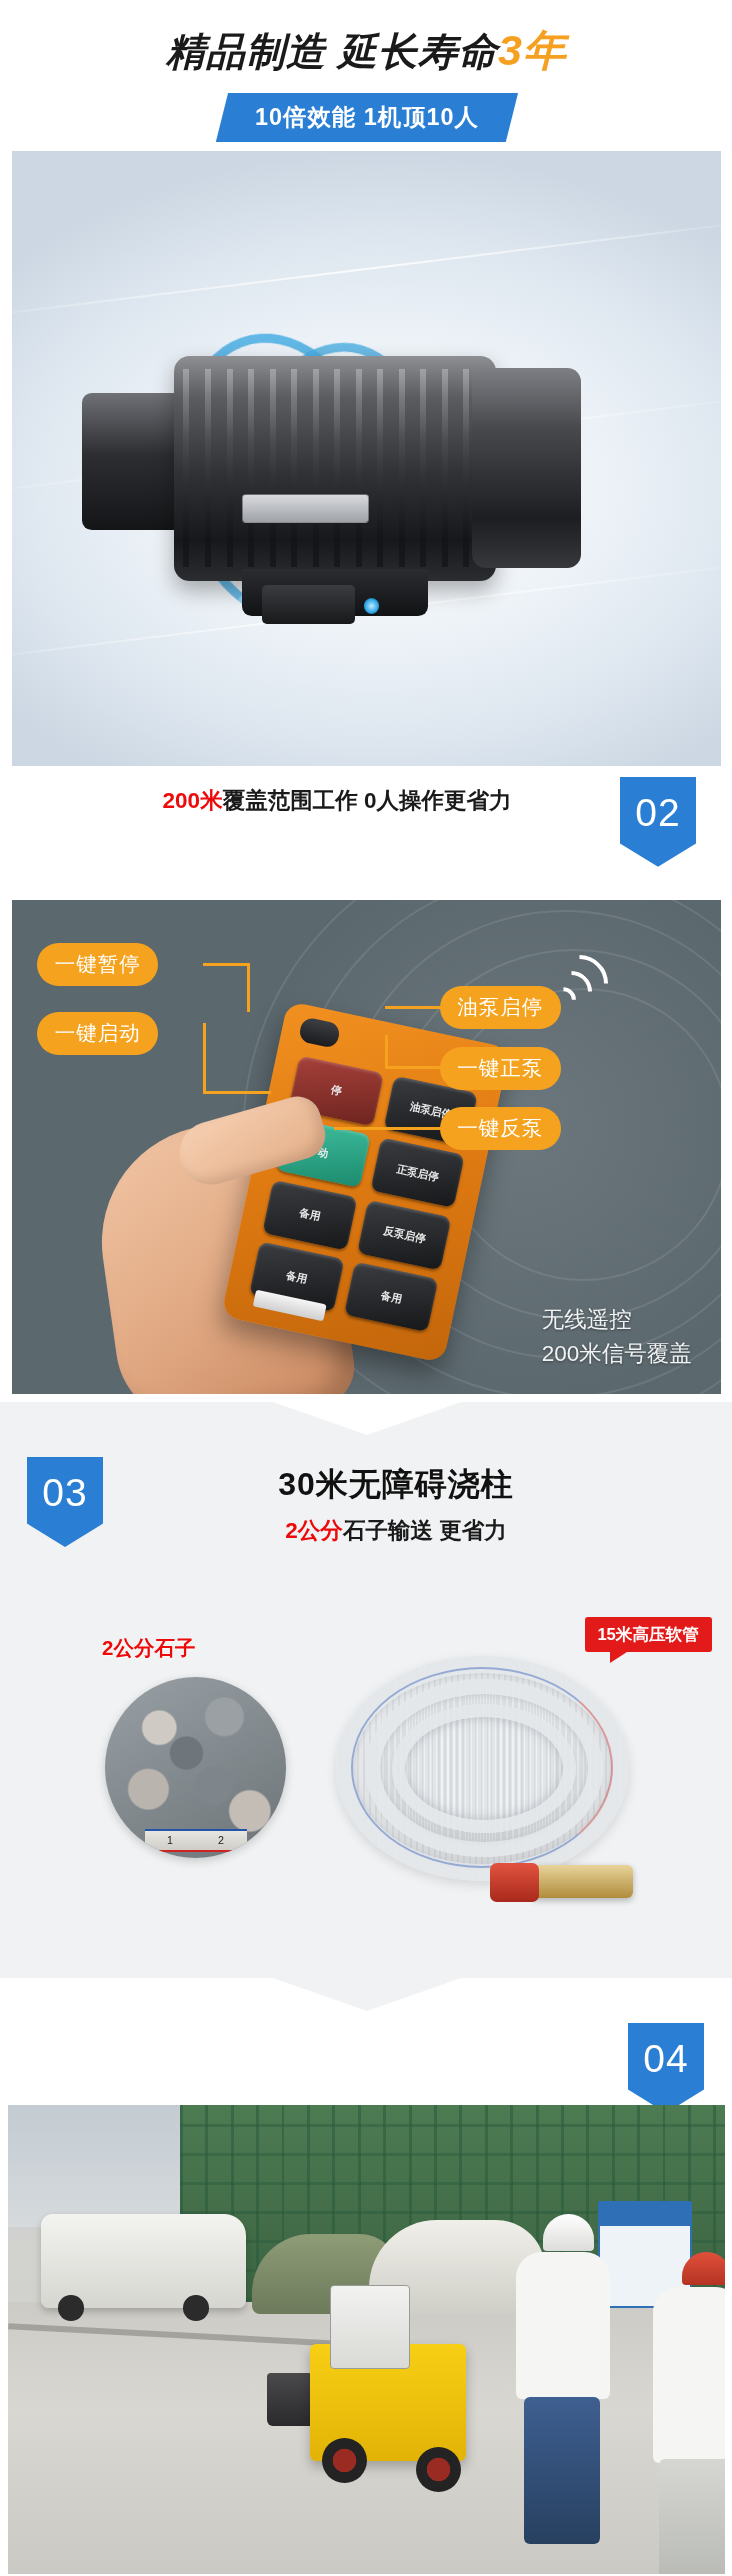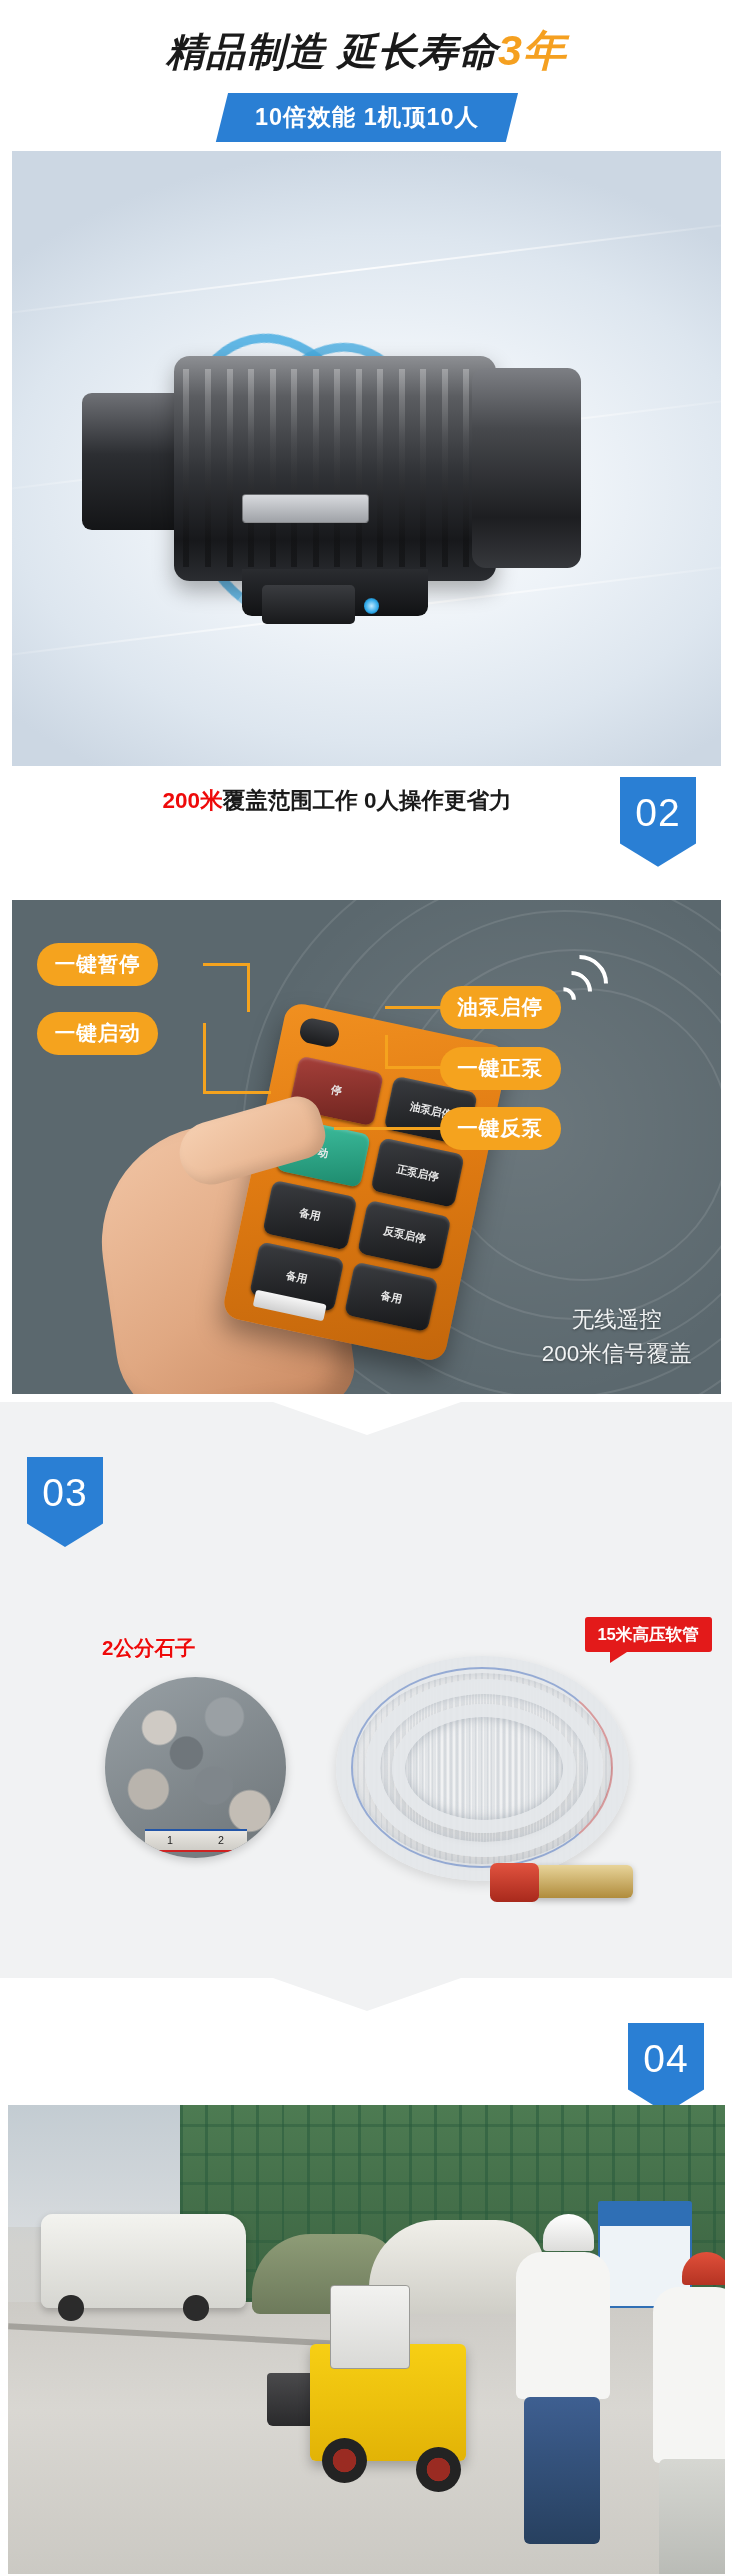--- a/index.html
+++ b/index.html
@@ -156,27 +156,27 @@
     display:flex; align-items:center; justify-content:center; text-align:center;
     box-shadow:inset 0 2px 2.9px rgba(255,255,255,.18), 0 2px 2.9px rgba(0,0,0,.4);
   }
   .key.stop { background:linear-gradient(165deg,#a6403a,#6e241f); }
   .key.go   { background:linear-gradient(165deg,#3fc0a0,#1d8a6d); }
   .remote .strip {
     position:absolute; left:29px; bottom:15.6px; width:72px; height:17.6px; border-radius:2.9px;
     background:linear-gradient(180deg,#f6f6f6,#cfcfcf);
   }
   .callout {
-    position:absolute; background:#f5a31e; color:#fff; font-weight:bold;
+    position:absolute; background:#f5a31e; color:#fff; font-weight:normal;
     font-size:20.5px; border-radius:21.5px; padding:6.8px 17.6px 7.8px; white-space:nowrap;
     letter-spacing:1px;
   }
   .lead { position:absolute; background:#f5a31e; }
   .sec02 .cap {
-    position:absolute; right:29px; bottom:23.4px; text-align:center;
+    position:absolute; right:29px; bottom:23.4px; text-align:left;
     color:#f1f3f4; font-size:22.5px; line-height:1.5; font-weight:500;
     text-shadow:0 1px 2.9px rgba(0,0,0,.4);
   }
   .wifi { position:absolute; right:109px; top:63px; width:68px; height:53px; }
   .wifi i {
     position:absolute; left:0; bottom:0; border:4.9px solid #fff; border-radius:50%;
     border-color:transparent #fff transparent transparent; transform:rotate(-45deg);
   }
 
   
@@ -441,20 +441,24 @@
         <div>200米信号覆盖</div>
       </div>
     </div>
   </div>
 
   <div class="sec03">
     <div class="notch"></div>
     <div class="head03 sec-head">
       <div class="badge">03</div>
       <div class="sec-titles" style="padding-left:59px">
+        <div class="sec-title">30米无障碍浇柱</div>
+        <div class="sec-sub">
+          <span class="red">2公分</span><span>石子输送 更省力</span>
+        </div>
       </div>
     </div>
 
     <div class="stage">
       <div class="gravel-label">2公分石子</div>
       <div class="gravel">
         <div class="ruler">
           <span>1</span>
           <span>2</span>
         </div>

